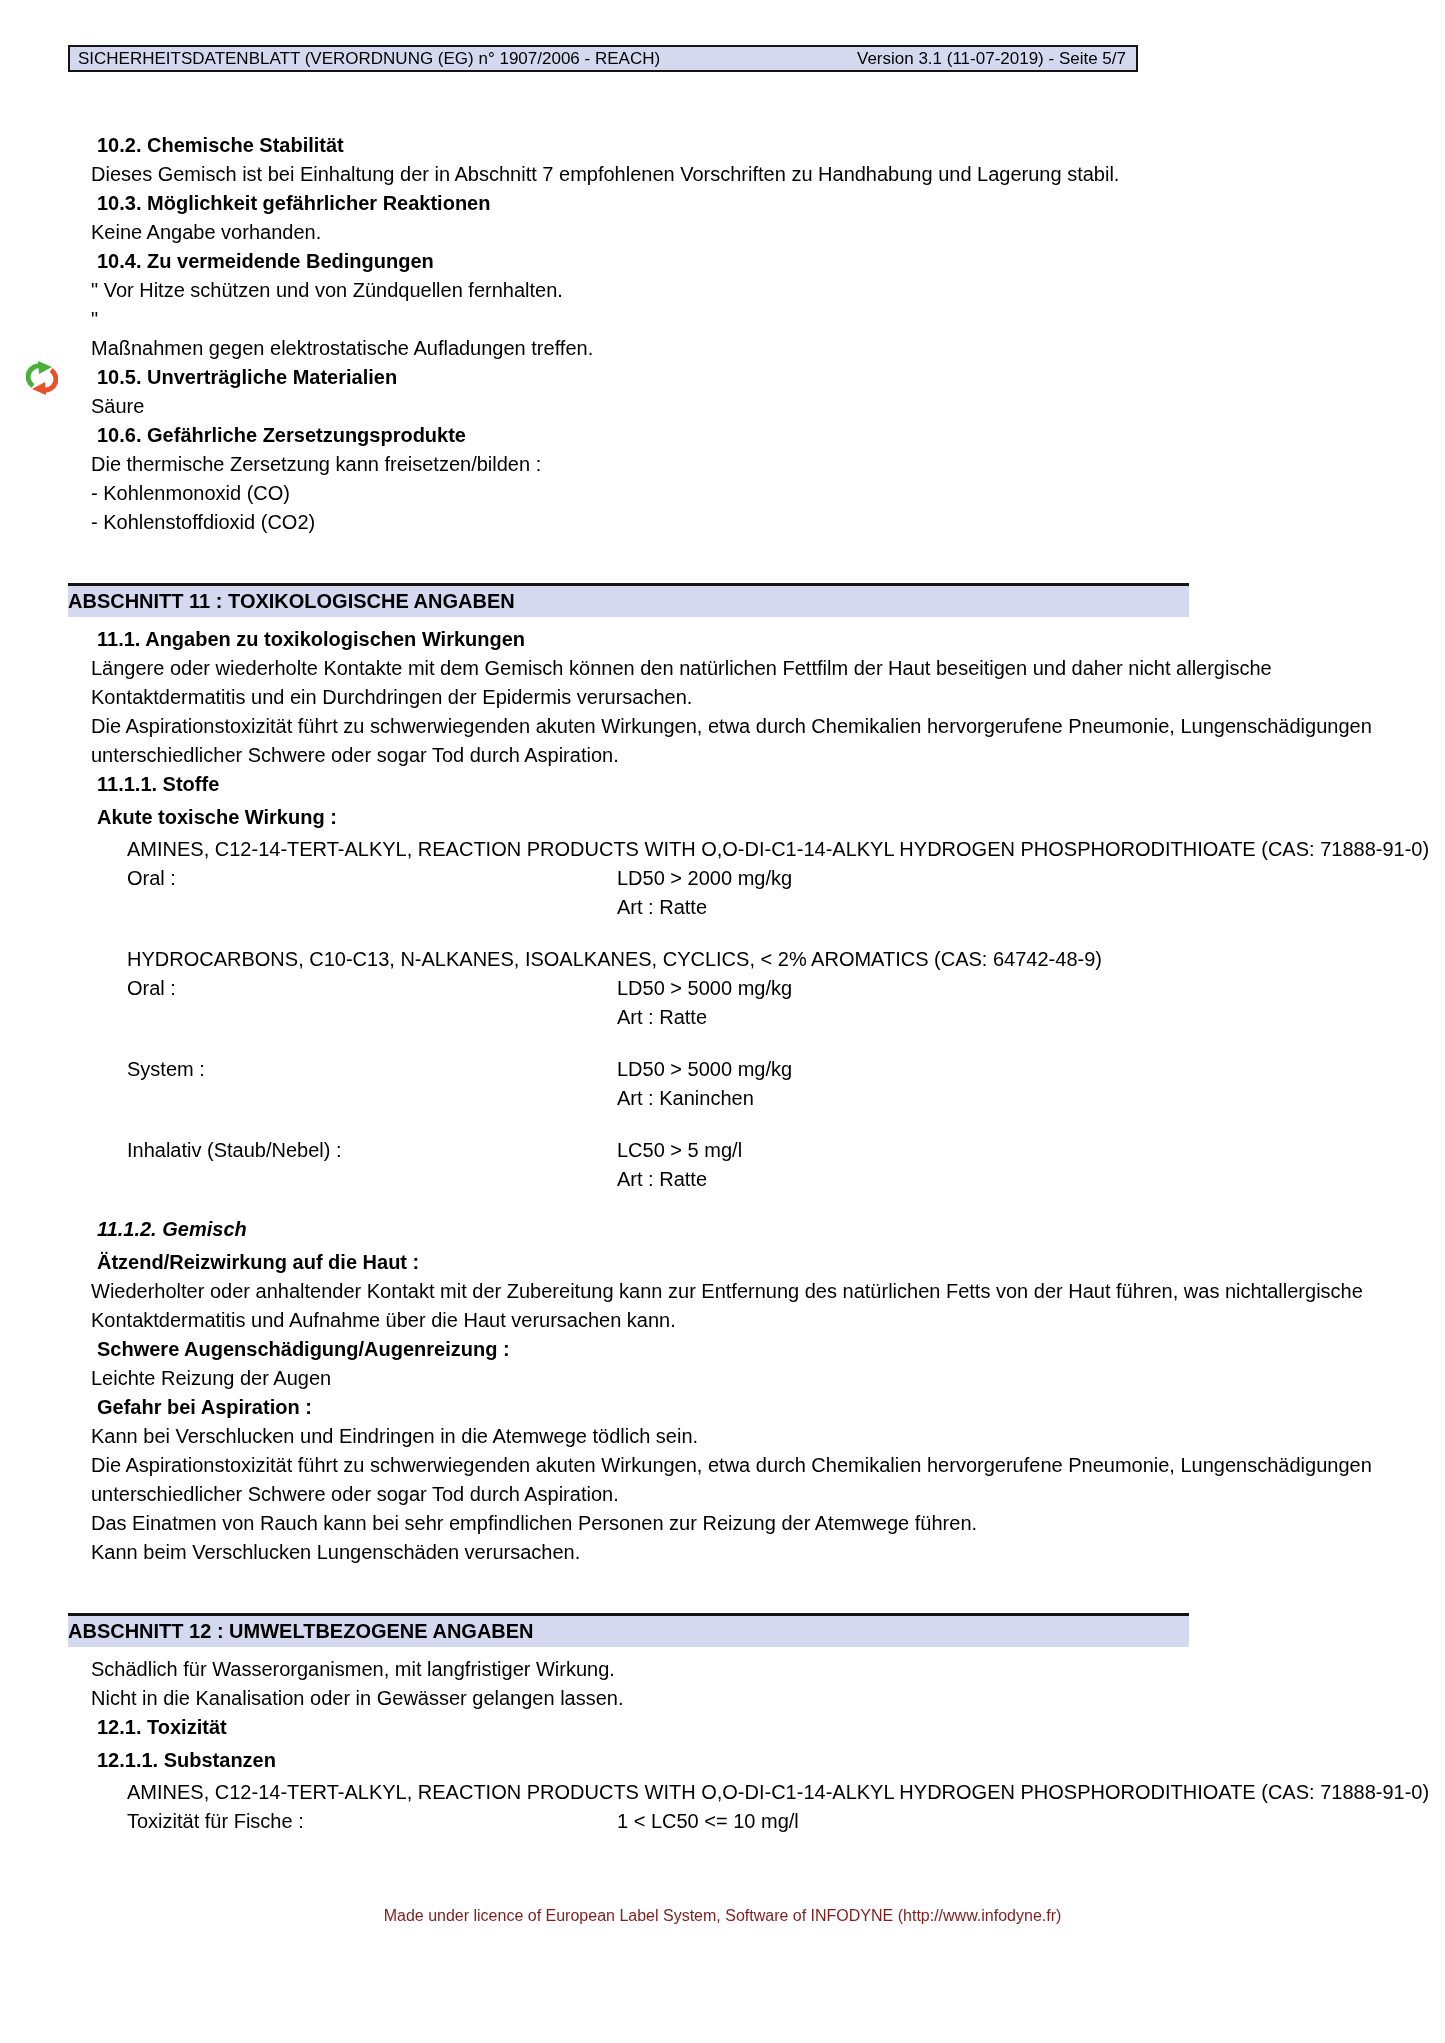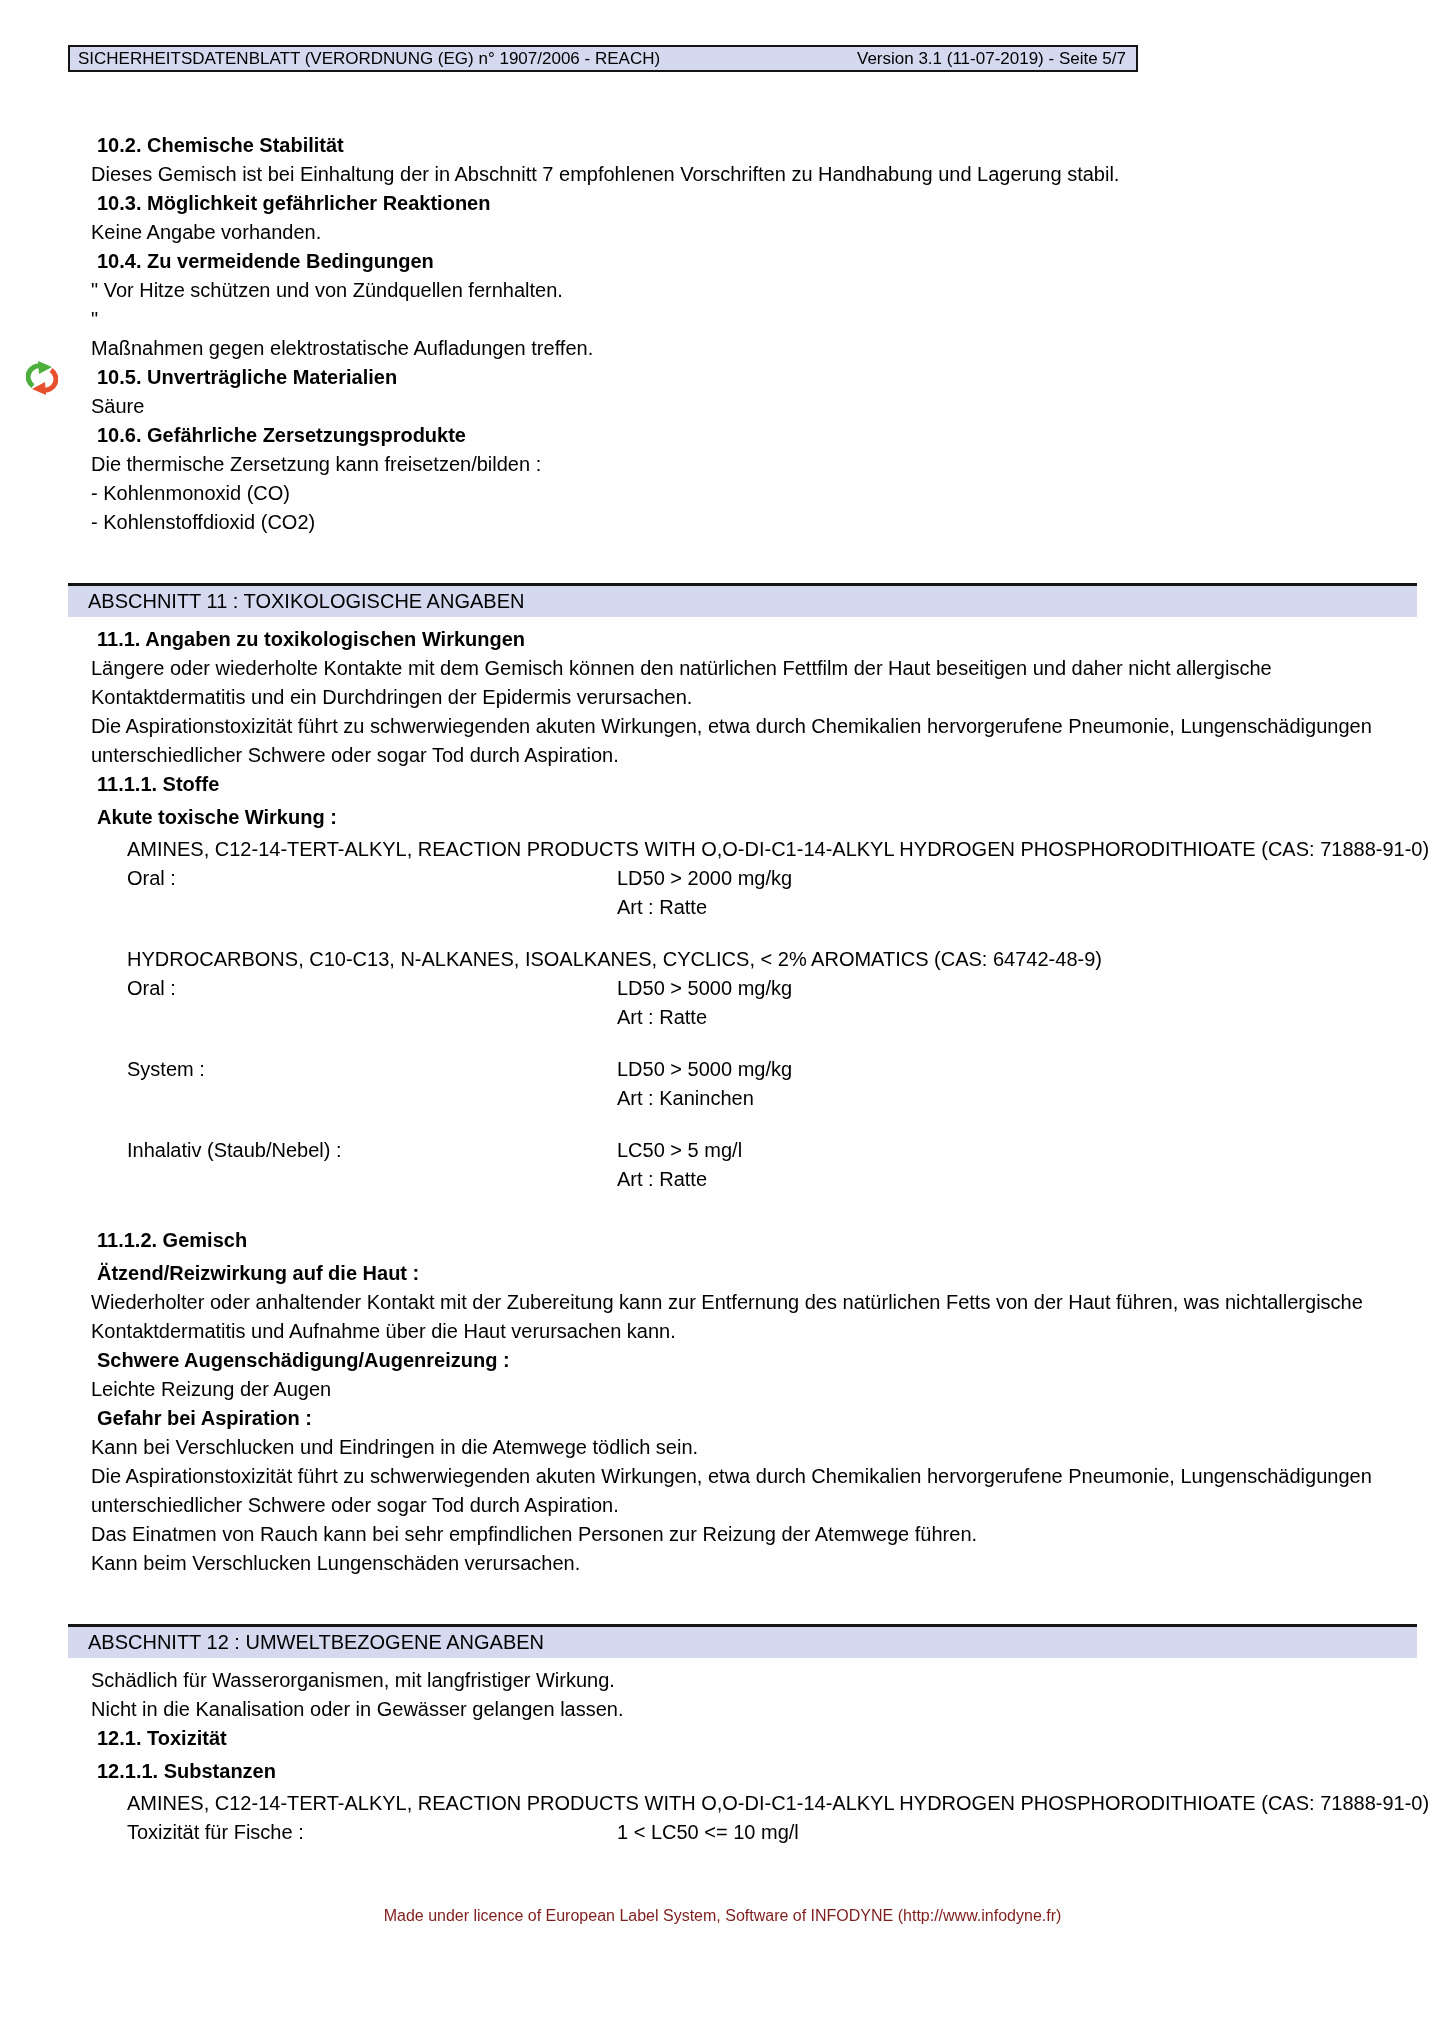--- a/index.html
+++ b/index.html
@@ -11,26 +11,26 @@
   }
   .doc-header {
     position:absolute; left:68px; top:45px; width:1070px;
     border:2px solid #141414; background:#d4d9f0;
     padding:2px 10px 2px 8px; font-size:17px; line-height:19px;
   }
   .dh-row1 { display:flex; justify-content:space-between; }
   .flow { position:absolute; left:0; top:91px; width:1445px; padding-top:40px; }
   .h2 { font-weight:bold; margin-left:97px; line-height:29px; }
   .mt4 { margin-top:4px; }
-  .h2-gap { margin-top:32px; }
+  .h2-gap { margin-top:21px;font-style:italic; }
   .body-line { margin-left:91px; line-height:29px; max-width:1310px; }
   .band {
-    margin:46px 0 8px 68px; width:1349px;
+    margin:46px 0 8px 68px; width:1121px;
     border-top:3px solid #141414; background:#d4d9f0;
-    font-weight:normal; font-size:20px; line-height:31px; padding-left:20px;
+    font-weight:bold; font-size:20px; line-height:31px; padding-left:0;
   }
   .chem-area { margin-top:3px; }
   .chem-block { margin-left:127px; line-height:29px; }
   .chem-block + .chem-block { margin-top:23px; }
   .chem-name { white-space:nowrap; }
   .tox-entry + .tox-entry { margin-top:23px; }
   .tox-label { display:inline-block; width:490px; }
   .tox-species { margin-left:490px; }
   .margin-icon { position:absolute; left:26px; top:359px; width:32px; height:38px; }
   .footer {

